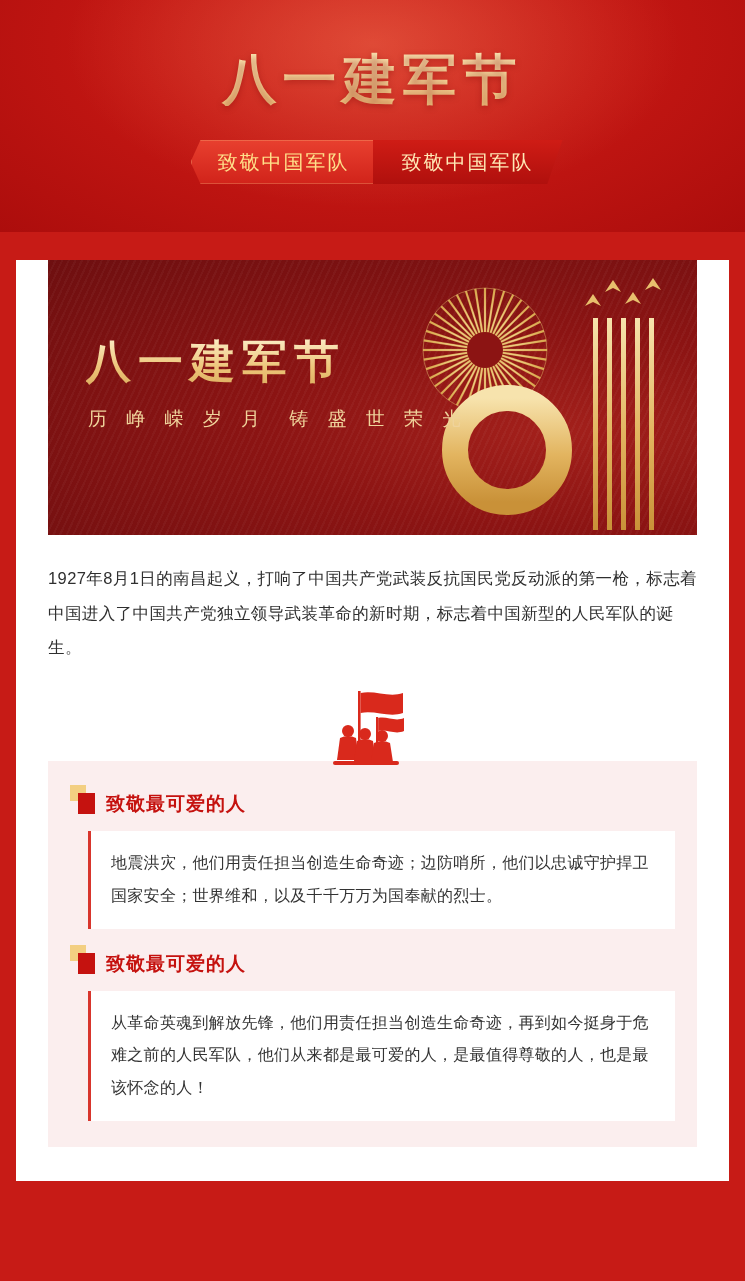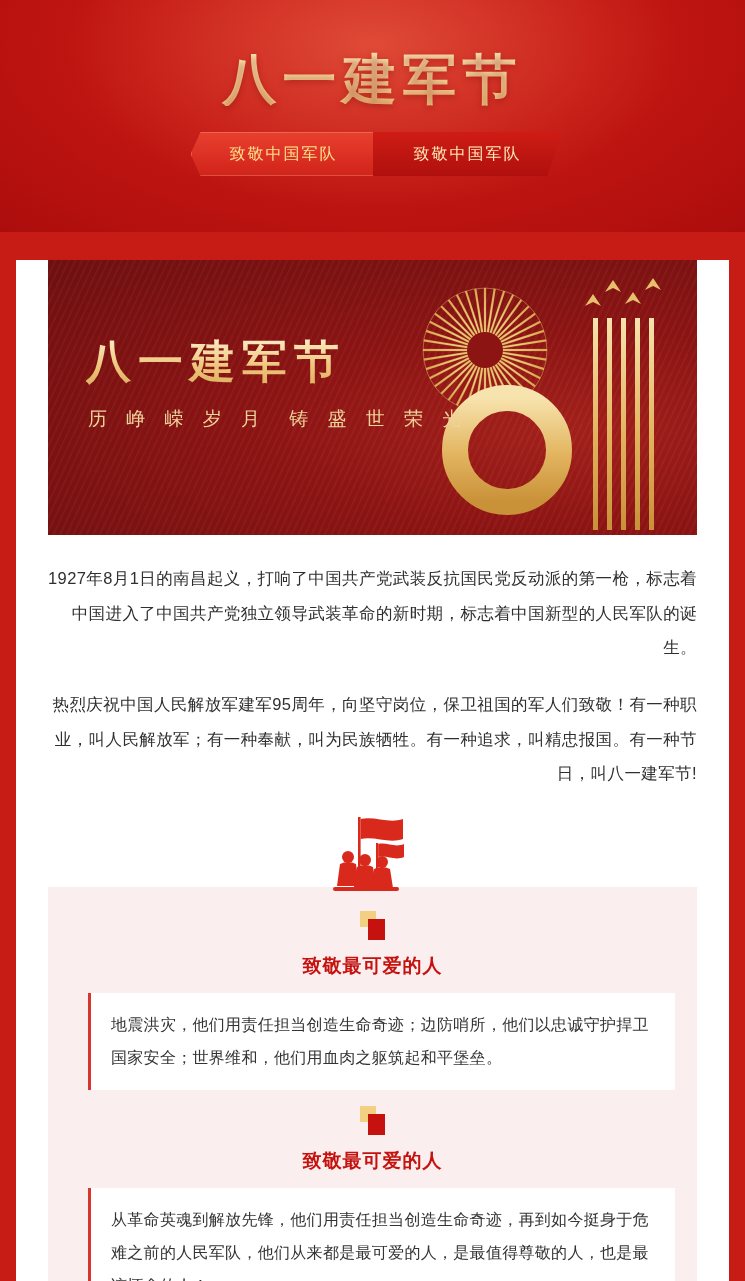--- a/index.html
+++ b/index.html
@@ -50,24 +50,24 @@
     text-shadow: 0 2px 6px rgba(120,0,0,0.35);
   }
   .ribbon-wrap {
     position: relative;
     margin: 26px auto 0;
     width: 340px;
     height: 44px;
   }
   .ribbon {
     position: absolute;
-    top: 0;
+    top: 8px;
     height: 44px;
     line-height: 44px;
-    font-size: 16px;
+    font-size: 20px;
     letter-spacing: 2px;
     white-space: nowrap;
     font-family: Liberation Serif, serif;
   }
   .ribbon-left {
     left: -12px;
     width: 186px;
     text-align: center;
     color: #ffe08a;
     background: linear-gradient(180deg, #e8402f 0%, #d1231a 100%);
@@ -133,21 +133,20 @@
 
   .hero-art { position:absolute; right:0; top:0; width: 300px; height: 275px; }
 
   .para {
     width: 649px;
     margin: 0 auto;
     font-size: 16.5px;
     line-height: 2.1;
     color: #2f2f2f;
     letter-spacing: 0.4px;
-    text-align: right;
   }
   .para.first { margin-top: 26px; }
   .para.second { margin-top: 22px; }
 
   .flag-art {
     width: 120px;
     height: 80px;
     margin: 22px auto 0;
     display: block;
   }
@@ -158,21 +157,20 @@
     margin: -6px auto 0;
     background: #fbeeee;
     padding: 24px 22px 26px;
     box-sizing: border-box;
   }
   .sec-head {
     display: flex;
     align-items: center;
     gap: 10px;
     margin: 6px 0 14px 0;
-    flex-direction: column;
   }
   .sec-head .mark {
     position: relative;
     width: 26px;
     height: 26px;
     flex: 0 0 auto;
   }
   .sec-head .mark .sq-gold {
     position: absolute; left: 0; top: -6px;
     width: 16px; height: 16px;
@@ -299,21 +297,20 @@
       </g>
     </svg>
 
     <div class="hero-title">八一建军节</div>
     <div class="hero-sub">
       <span>历 峥 嵘 岁 月</span><span class="gap"></span><span>铸 盛 世 荣 光</span>
     </div>
   </div>
 
   <p class="para first">1927年8月1日的南昌起义，打响了中国共产党武装反抗国民党反动派的第一枪，标志着中国进入了中国共产党独立领导武装革命的新时期，标志着中国新型的人民军队的诞生。</p>
-  <p class="para second">热烈庆祝中国人民解放军建军95周年，向坚守岗位，保卫祖国的军人们致敬！有一种职业，叫人民解放军；有一种奉献，叫为民族牺牲。有一种追求，叫精忠报国。有一种节日，叫八一建军节!</p>
 
   <svg class="flag-art" viewBox="0 0 120 80" xmlns="http://www.w3.org/2000/svg">
     <g fill="#d9291c">
       <rect x="45" y="4" width="2.6" height="58"></rect>
       <path d="M47.6 6 C62 3, 76 11, 90 6 L90 26 C76 31, 62 23, 47.6 26 Z"></path>
       <rect x="63" y="30" width="2.2" height="34"></rect>
       <path d="M65.2 31 C74 29, 82 35, 91 31 L91 44 C82 48, 74 42, 65.2 44 Z"></path>
       <circle cx="35" cy="44" r="6"></circle>
       <path d="M27 51 q8 -4 16 0 l3 22 h-22 z"></path>
       <circle cx="52" cy="47" r="6"></circle>
@@ -327,21 +324,21 @@
   <div class="panel">
 
     <div class="sec-block">
       <div class="sec-head">
         <span class="mark">
           <span class="sq-gold"></span>
             <span class="sq-red"></span>
         </span>
         <span class="sec-title">致敬最可爱的人</span>
       </div>
-      <div class="sec-body">地震洪灾，他们用责任担当创造生命奇迹；边防哨所，他们以忠诚守护捍卫国家安全；世界维和，他们用血肉之躯筑起和平堡垒。</div>
+      <div class="sec-body">地震洪灾，他们用责任担当创造生命奇迹；边防哨所，他们以忠诚守护捍卫国家安全；世界维和，以及千千万万为国奉献的烈士。</div>
     </div>
 
     <div class="sec-block">
       <div class="sec-head">
         <span class="mark">
           <span class="sq-gold"></span>
             <span class="sq-red"></span>
         </span>
         <span class="sec-title">致敬最可爱的人</span>
       </div>

